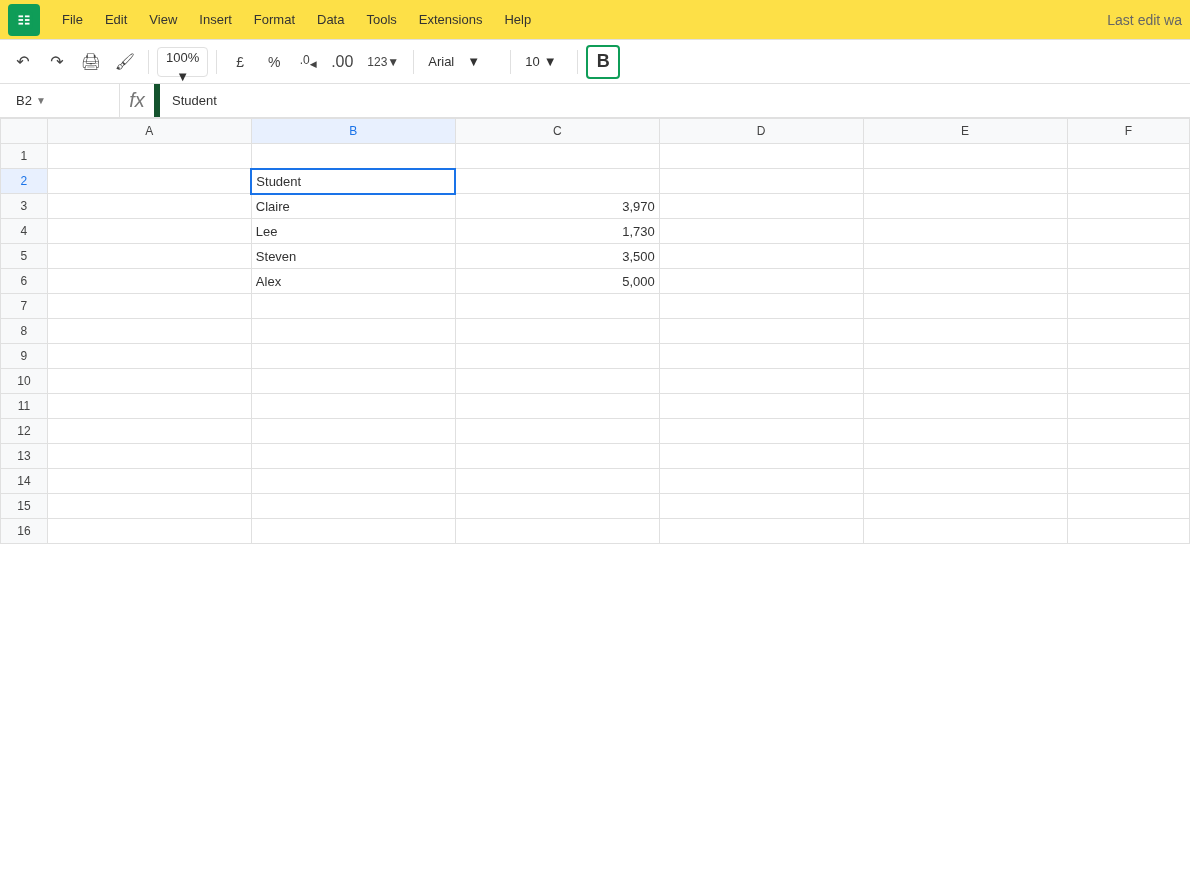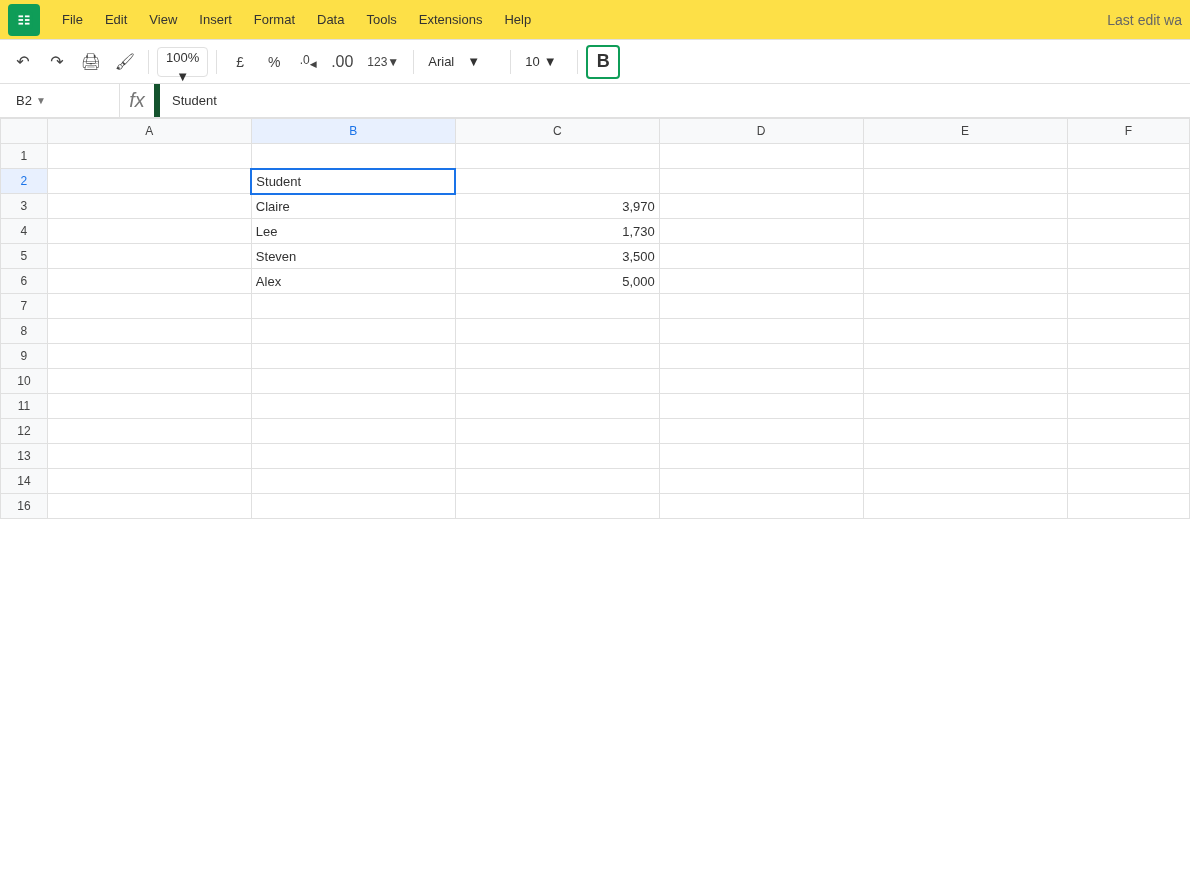--- a/index.html
+++ b/index.html
@@ -461,20 +461,29 @@
           <tr class="grid-row">
             <td class="row-num">14</td>
             <td></td>
             <td></td>
             <td></td>
             <td></td>
             <td></td>
             <td></td>
           </tr>
           <tr class="grid-row">
+            <td class="row-num">15</td>
+            <td></td>
+            <td></td>
+            <td></td>
+            <td></td>
+            <td></td>
+            <td></td>
+          </tr>
+          <tr class="grid-row">
             <td class="row-num">16</td>
             <td></td>
             <td></td>
             <td></td>
             <td></td>
             <td></td>
             <td></td>
           </tr>
         </tbody>
     </table>

